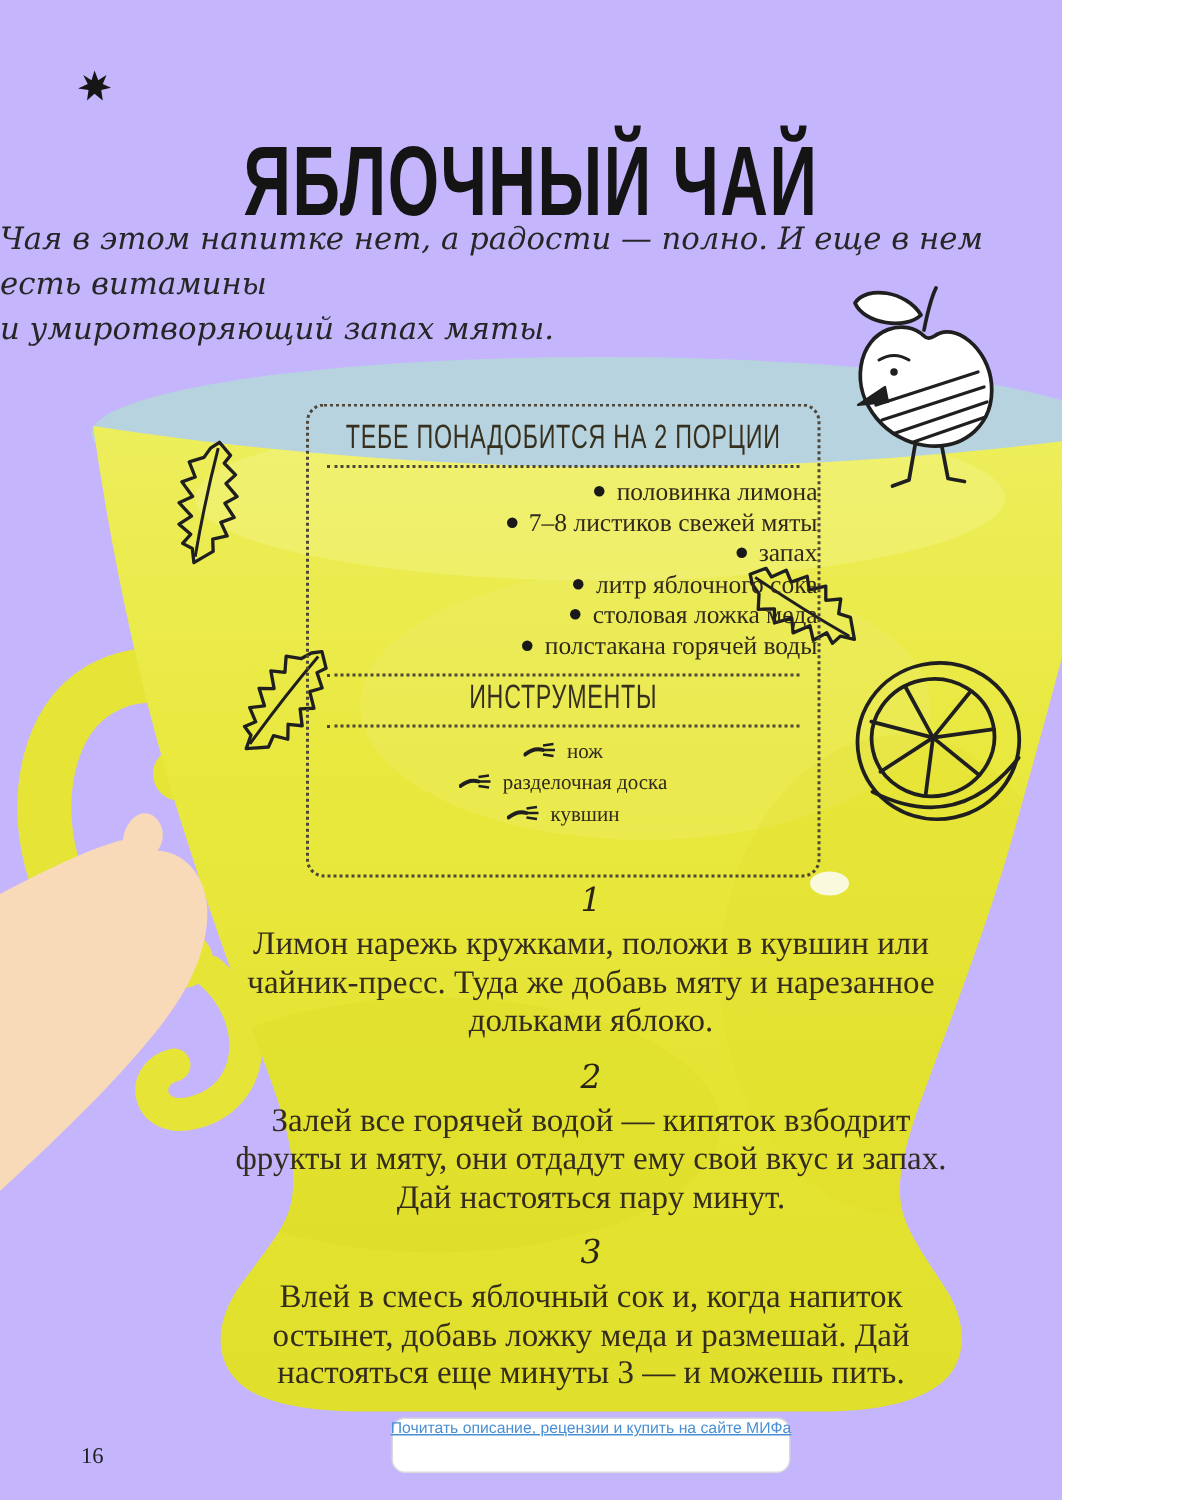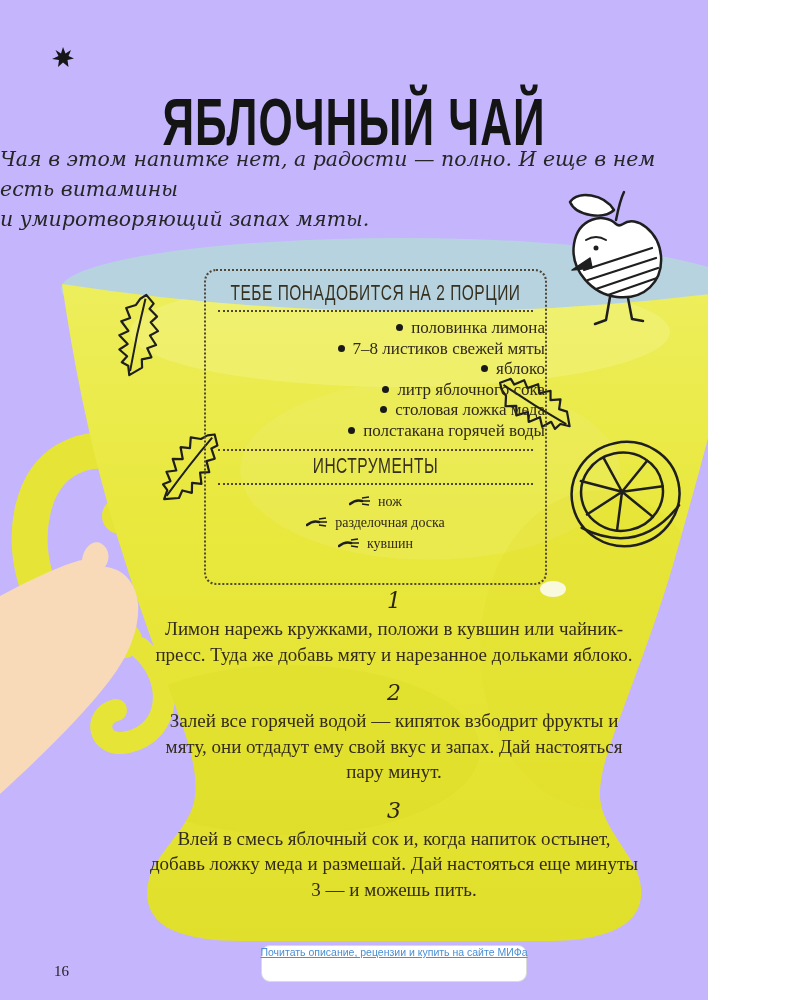--- a/index.html
+++ b/index.html
@@ -35,21 +35,21 @@
        background:#191919;margin-right:8px;vertical-align:2px;}
   .tools-heading{margin-top:5px;}
   .tools li{font-size:14px;line-height:21px;}
   .fork{display:inline-block;vertical-align:-1px;margin-right:7px;}
 
   
   .steps{position:absolute;left:149px;top:588px;width:490px;text-align:center;z-index:2;}
   .step{margin-bottom:13px;}
   .step-num{font-family:"DejaVu Serif",serif;font-style:italic;font-size:22px;
             line-height:26px;color:#2b2516;}
-  .step-text{margin:2px 0 0 0;font-size:19px;line-height:25.5px;color:#342c1d;}
+  .step-text{margin:2px 0 0 0;font-size:22px;line-height:25.5px;color:#342c1d;}
 
   
   .page-num{position:absolute;left:54px;top:947px;font-size:15px;color:#1e1e1e;z-index:2;margin-top:16px;}
   .link-tab{position:absolute;left:261px;top:945px;width:266px;height:37px;
             background:#ffffff;border:1px solid #dadada;border-radius:9px;z-index:3;
             display:flex;align-items:flex-start;justify-content:center;box-sizing:border-box;}
   .link-tab a{font-family:"Liberation Sans",sans-serif;font-size:10.5px;
               color:#4a8fd3;text-decoration:underline;white-space:nowrap;cursor:pointer;}
 </style>
 </head>
@@ -127,21 +127,21 @@
     <div>и умиротворяющий запах мяты.</div>
   </div>
 
   <div class="needs-box">
     <span class="hand-caps needs-heading">Тебе понадобится на 2 порции</span>
     <div class="sep"></div>
 
     <ul class="plain ing">
       <li><span class="dot"></span><span>половинка лимона</span></li>
       <li><span class="dot"></span><span>7–8 листиков свежей мяты</span></li>
-      <li><span class="dot"></span><span>яблоко</span></li>
+      <li><span class="dot"></span><span>запах</span></li>
       <li><span class="dot"></span><span>литр яблочного сока</span></li>
       <li><span class="dot"></span><span>столовая ложка меда</span></li>
       <li><span class="dot"></span><span>полстакана горячей воды</span></li>
     </ul>
 
     <div class="sep"></div>
     <span class="hand-caps tools-heading">Инструменты</span>
     <div class="sep"></div>
 
     <ul class="plain tools">

